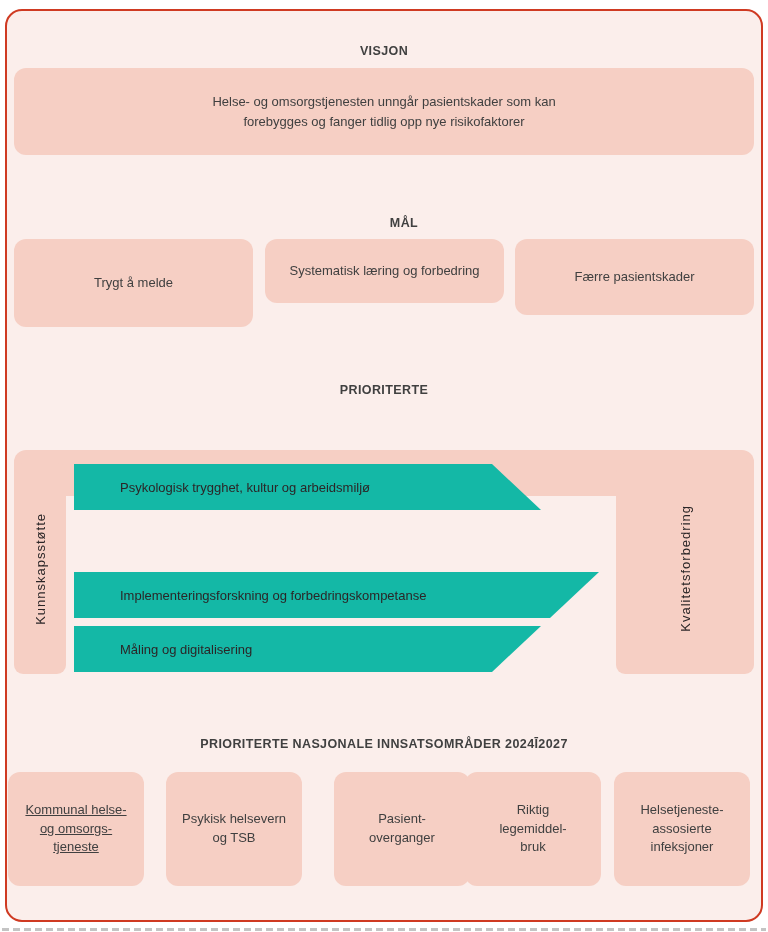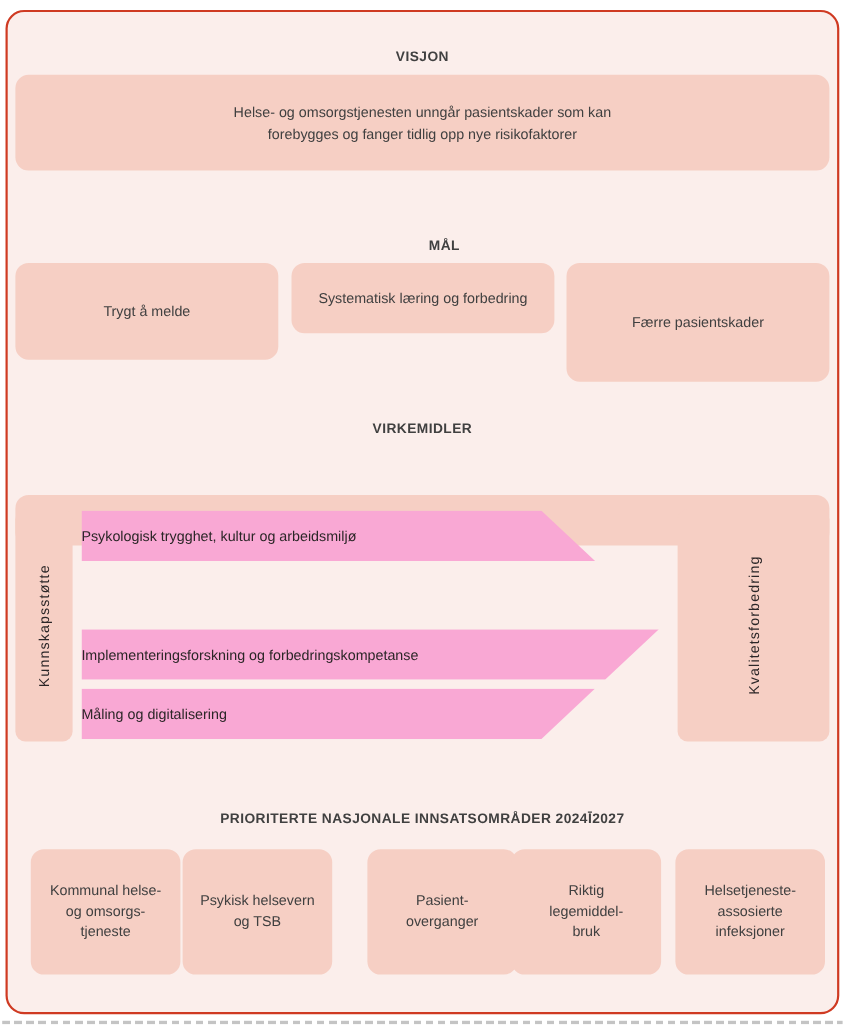--- a/index.html
+++ b/index.html
@@ -34,53 +34,54 @@
     text-align:center;
     font-size:13px; line-height:1.5;
     color:#404040;
   }
   .prewrap { white-space:pre-line; }
   
   .vision-box { left:14px; top:68px; width:740px; height:87px; }
   
   .goal-1 { left:14px;  top:239px; width:239px; height:88px; }
   .goal-2 { left:265px; top:239px; width:239px; height:64px; }
-  .goal-3 { left:515px; top:239px; width:239px; height:108px; }
+  .goal-3 { left:515px; top:239px; width:239px; height:76px; }
   
   .ledelse { left:14px; top:410px; width:740px; height:46px; border-radius:12px;margin-top:40px; }
   .pillar {
     position:absolute;
     background:#f6cfc4;
     border-radius:9px;
     display:flex; align-items:center; justify-content:center;
     font-size:13px; letter-spacing:1px; color:#2b2627;
   }
   .pillar-left  { left:14px;  top:463px; width:52px;  height:211px; }
   .pillar-right { left:616px; top:463px; width:138px; height:211px; }
   .vtext {
     writing-mode:vertical-rl;
     transform:rotate(180deg);
     white-space:nowrap;
   }
   .arrow-bar {
     position:absolute; left:74px; width:530px; height:46px;
-    background:#f9a8d4;
+    background:#14b8a6;
     display:flex; align-items:center;
+    padding-left:46px;
     font-size:13px; color:#2b2627;
   }
   .arrow-1 { top:464px; clip-path:polygon(0 0, 418px 0, 467px 100%, 0 100%); }
   .arrow-2 { top:518px; clip-path:polygon(0 0, 476px 0, 525px 100%, 0 100%); }
   .arrow-3 { top:572px; clip-path:polygon(0 0, 525px 0, 476px 100%, 0 100%); }
   .arrow-4 { top:626px; clip-path:polygon(0 0, 467px 0, 418px 100%, 0 100%);text-align:right; }
   
   .prio {
     top:772px; width:136px; height:114px;
     line-height:1.45;
   }
-  .prio-1 { left:28px; }
+  .prio-1 { left:8px;text-decoration:underline; }
   .prio-2 { left:166px; }
   .prio-3 { left:315px;margin-left:19px; }
   .prio-4 { left:465px; }
   .prio-5 { left:614px; }
   
   .h-vision       { top:44px; }
   .h-goals        { top:216px;padding-left:40px; }
   .h-means        { top:383px; }
   .h-priorities   { top:737px; }
   
@@ -98,21 +99,21 @@
 
   <div class="heading h-vision">VISJON</div>
   <div class="pinkbox vision-box prewrap">Helse- og omsorgstjenesten unngår pasientskader som kan
 forebygges og fanger tidlig opp nye risikofaktorer</div>
 
   <div class="heading h-goals">MÅL</div>
   <div class="pinkbox goal-1">Trygt å melde</div>
   <div class="pinkbox goal-2">Systematisk læring og forbedring</div>
   <div class="pinkbox goal-3">Færre pasientskader</div>
 
-  <div class="heading h-means">VIRKEMIDLER</div>
+  <div class="heading h-means">PRIORITERTE</div>
   <div class="pinkbox ledelse">Ledelse</div>
 
   <div class="pillar pillar-left">
     <span class="vtext">Kunnskapsstøtte</span>
   </div>
 
   <div class="arrow-bar arrow-1">Psykologisk trygghet, kultur og arbeidsmiljø</div>
   <div class="arrow-bar arrow-3">Implementeringsforskning og forbedringskompetanse</div>
   <div class="arrow-bar arrow-4">Måling og digitalisering</div>
 

